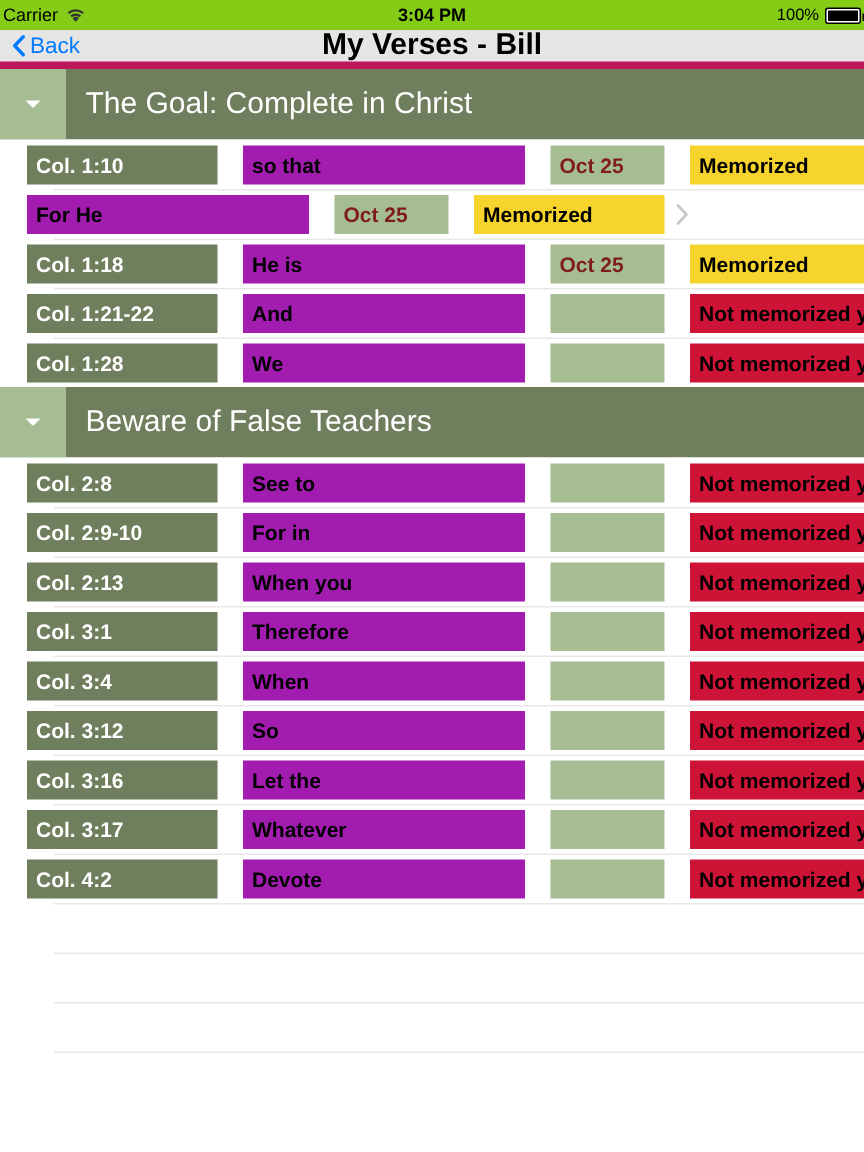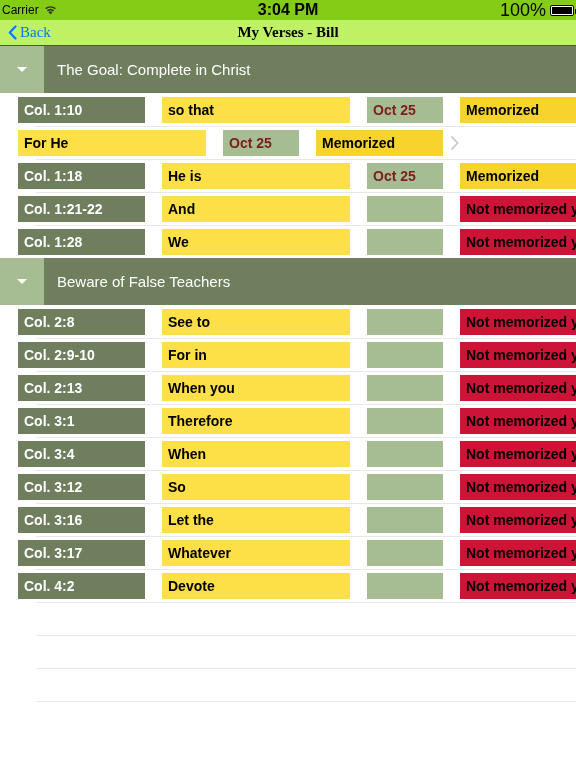--- a/index.html
+++ b/index.html
@@ -17,56 +17,55 @@
     align-items: center;
     background: #84cc16;
     padding: 0 2px;
     font-size: 12px;
     color: #000;
     position: relative;
   }
   .status-left { display: flex; align-items: center; gap: 5px; }
   .status-center {
     position: absolute; left: 0; right: 0; text-align: center;
-    font-weight: bold; font-size: 16px; pointer-events: none;
+    font-weight: bold; font-size: 12px; pointer-events: none;
   }
   .status-right {
     margin-left: auto; display: flex; align-items: center; gap: 4px;
-    font-size: 18px;
+    font-size: 11px;
   }
   .wifi-icon { display: inline-block; width: 13px; height: 11px; }
   .battery {
     width: 24px; height: 11px; border: 1px solid #000; border-radius: 2px;
     position: relative; background: #fff;
   }
   .battery::after {
     content: ""; position: absolute; right: -4px; top: 3px;
     width: 2px; height: 5px; background: #000; border-radius: 0 1px 1px 0;
   }
   .battery-fill { position: absolute; left: 1px; top: 1px; bottom: 1px; background: #000; }
 
   
   .nav-bar {
     height: 26px;
-    background: #bef264;
-    border-bottom: 1px solid #be185d;
+    background: #e5e5e5;
+    border-bottom: 5px solid #be185d;
     display: flex; align-items: center;
     position: relative;
     padding: 0 8px;
-    font-family: Liberation Serif, serif;
   }
   .nav-back {
     display: flex; align-items: center; gap: 3px;
     color: #007aff; font-size: 15px; cursor: pointer;
     z-index: 2;
   }
   .chev-left { width: 9px; height: 15px; display: block; }
   .nav-title {
     position: absolute; left: 0; right: 0; text-align: center;
-    font-size: 15px; font-weight: bold; color: #000;
+    font-size: 20px; font-weight: bold; color: #000;
     pointer-events: none;
   }
 
   
   .table { background: #fff; }
 
   .section-header {
     height: 47px;
     display: flex;
     align-items: stretch;
@@ -83,21 +82,21 @@
     width: 0; height: 0;
     border-left: 5px solid transparent;
     border-right: 5px solid transparent;
     border-top: 5px solid #ffffff;
   }
   .section-title {
     flex: 1;
     display: flex; align-items: center;
     padding-left: 13px;
     color: #ffffff;
-    font-size: 15px;
+    font-size: 20px;
     font-weight: normal;
   }
 
   .row {
     height: 33px;
     display: flex;
     align-items: center;
     background: #ffffff;
     position: relative;
     cursor: pointer;
@@ -115,21 +114,21 @@
     height: 26px;
     display: flex; align-items: center;
     padding: 0 6px;
     font-size: 14px;
     font-weight: bold;
     white-space: nowrap;
     overflow: hidden;
     margin-left: 14px;
   }
   .cell-ref  { width: 127px; flex: 0 0 127px; background: #6f7e5c; color: #ffffff; }
-  .cell-text { width: 188px; flex: 0 0 188px; background: #fde047; color: #000000; }
+  .cell-text { width: 188px; flex: 0 0 188px; background: #a21caf; color: #000000; }
   .cell-date { width: 76px;  flex: 0 0 76px;  background: #a6bd93; color: #7f1d1d; }
   .cell-stat { width: 127px; flex: 0 0 127px; color: #000000; }
   .cell-stat.memorized   { background: #f6d32d; }
   .cell-stat.notmem      { background: #ce1436; }
   .cell-date.blank       { background: #a6bd93; }
 
   .row-chevron {
     flex: 1;
     display: flex; align-items: center;
     padding-left: 5px;

